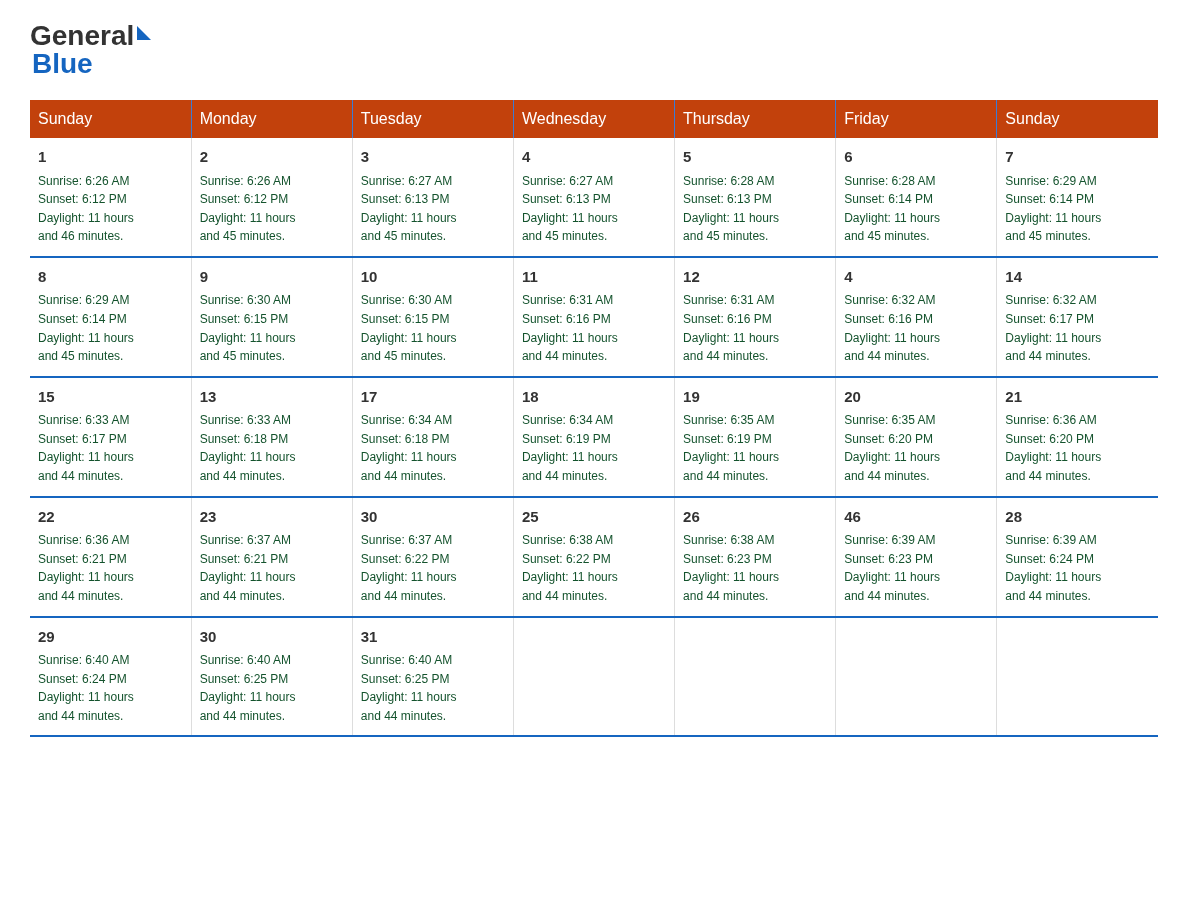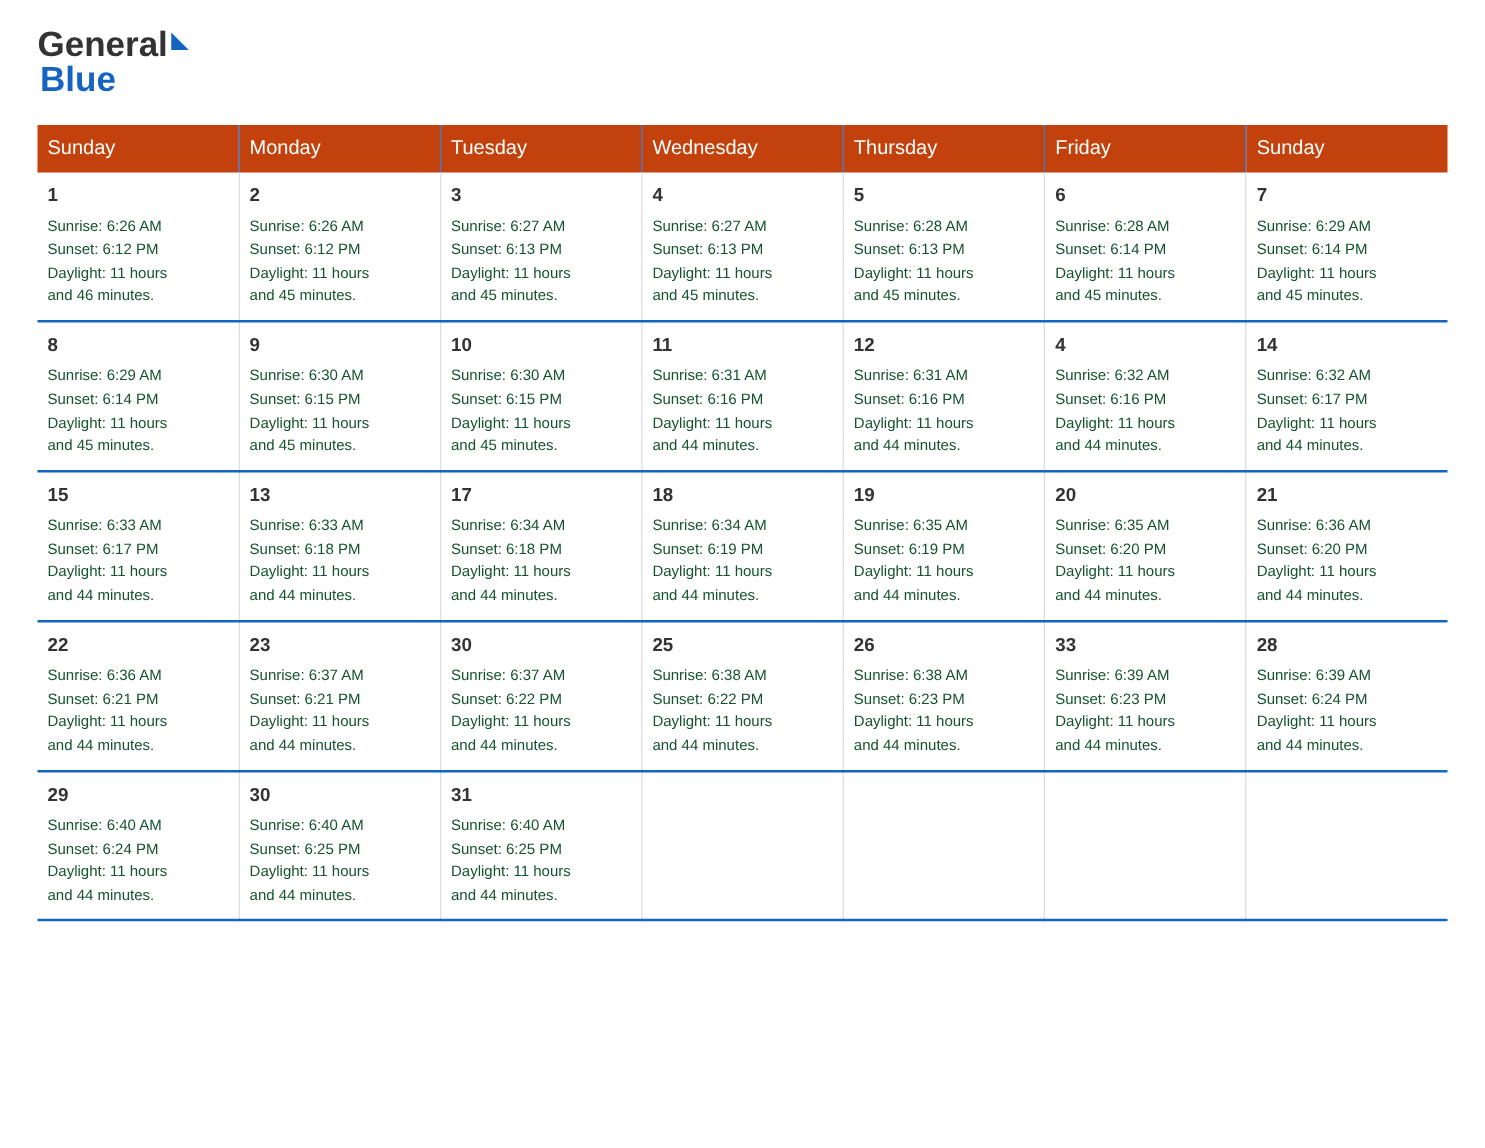--- a/index.html
+++ b/index.html
@@ -217,21 +217,21 @@
         </td>
         <td>
           <span class="day-number">25</span>
           <div class="day-info">Sunrise: 6:38 AM<br>Sunset: 6:22 PM<br>Daylight: 11 hours<br>and 44 minutes.</div>
         </td>
         <td>
           <span class="day-number">26</span>
           <div class="day-info">Sunrise: 6:38 AM<br>Sunset: 6:23 PM<br>Daylight: 11 hours<br>and 44 minutes.</div>
         </td>
         <td>
-          <span class="day-number">33</span>
+          <span class="day-number">46</span>
           <div class="day-info">Sunrise: 6:39 AM<br>Sunset: 6:23 PM<br>Daylight: 11 hours<br>and 44 minutes.</div>
         </td>
         <td>
           <span class="day-number">28</span>
           <div class="day-info">Sunrise: 6:39 AM<br>Sunset: 6:24 PM<br>Daylight: 11 hours<br>and 44 minutes.</div>
         </td>
       </tr>
       <tr>
         <td>
           <span class="day-number">29</span>

